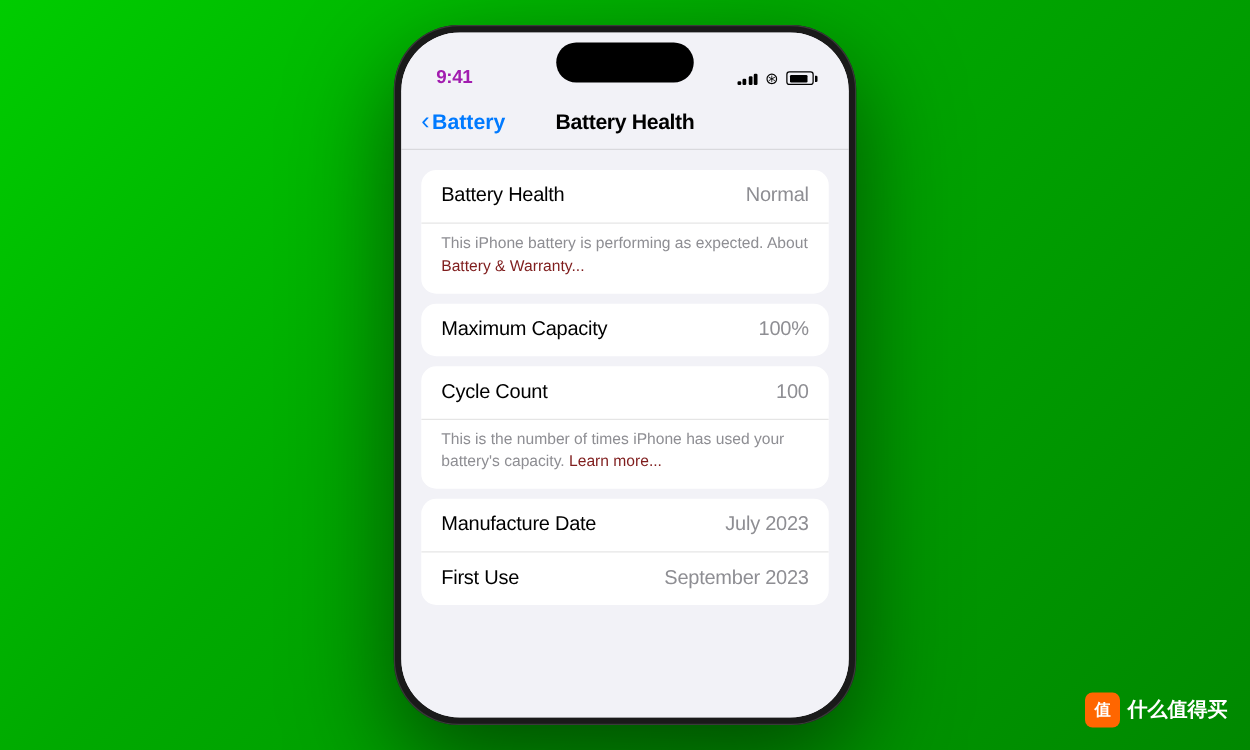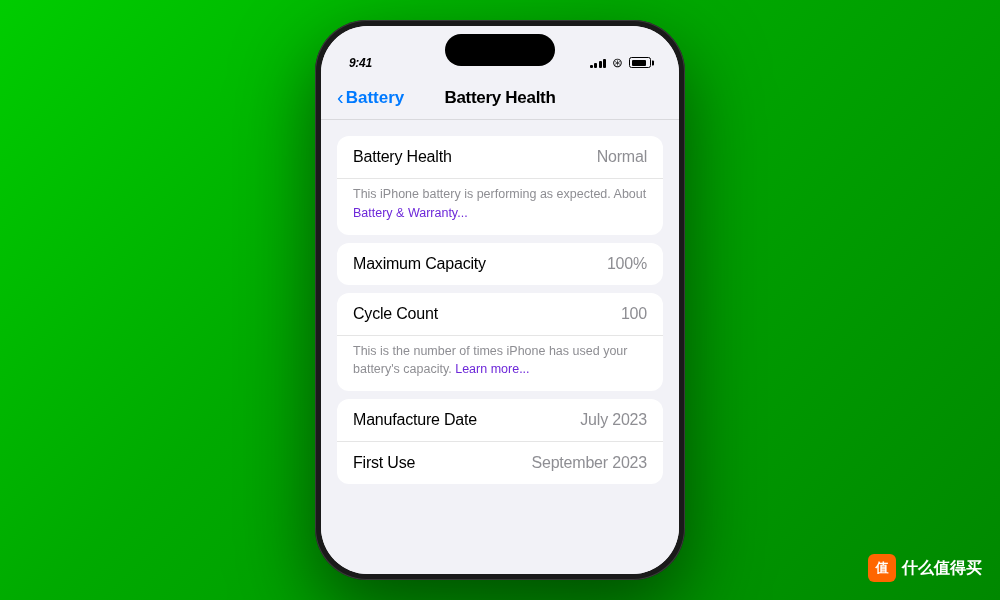--- a/index.html
+++ b/index.html
@@ -65,25 +65,24 @@
       height: 50px;
       background: #f2f2f7;
       display: flex;
       align-items: flex-end;
       justify-content: space-between;
       padding: 0 28px 6px;
       position: relative;
     }
 
     .status-time {
-      font-size: 12px;
+      font-size: 15px;
       font-weight: 600;
-      color: #000000;
+      color: #a21caf;
       letter-spacing: -0.3px;
-      font-style: italic;
     }
 
     .dynamic-island {
       position: absolute;
       top: 8px;
       left: 50%;
       transform: translateX(-50%);
       width: 110px;
       height: 32px;
       background: #000;
@@ -226,21 +225,21 @@
     }
 
     .section-note {
       padding: 6px 16px 12px;
       font-size: 12.5px;
       color: #8e8e93;
       line-height: 1.5;
     }
 
     .section-note a {
-      color: #6d28d9;
+      color: #7f1d1d;
       text-decoration: none;
     }
   </style>
 </head>
 <body>
 
 <div class="phone-outer">
   <div class="phone-inner">
 
     <div class="status-bar">

